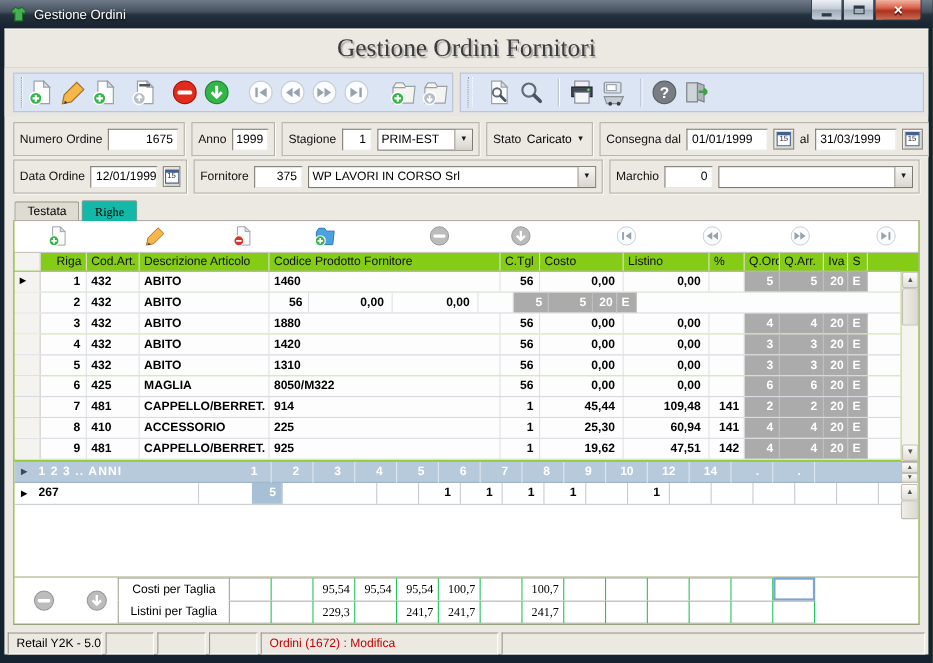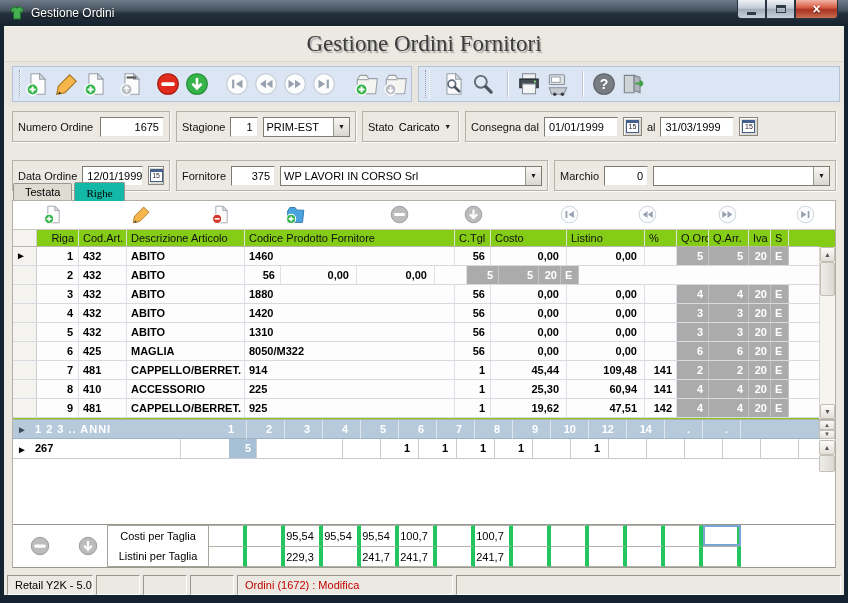--- a/index.html
+++ b/index.html
@@ -38,21 +38,21 @@
     border-left:1px dotted #8fa0b8; border-right:1px dotted #fff; }
   .tbp-left { left:8px; width:400px; padding-left:3px; }
   .tbp-right { left:414px; width:422px; padding-left:3px; }
   .tbi { width:26px; height:26px; margin-right:3px; cursor:pointer; flex:0 0 auto; }
   .tbi svg { width:100%; height:100%; }
   .vsep { width:1px; height:26px; background:#b7c2d6; box-shadow:1px 0 0 #fff; margin:0 8px; flex:0 0 auto; }
   .mgA { margin-left:7px; } .mgB { margin-left:7px; } .mgC { margin-left:11px; } .mgD { margin-left:14px; }
 
   
   .form-band { height:73px; padding:5px 8px 0; }
-  .form-row { display:flex; gap:6px; height:31px; margin-bottom:18px; }
+  .form-row { display:flex; gap:6px; height:31px; margin-bottom:3px; }
   .fg { display:flex; align-items:center; gap:5px; padding:0 5px; background:#ece9e2;
     border:1px solid #b5b2aa; box-shadow:1px 1px 0 #fbfaf7; }
   .flabel { white-space:nowrap; color:#111; }
   .tin { background:#fff; border:1px solid; border-color:#7e7c72 #e8e6df #e8e6df #7e7c72;
     height:20px; display:flex; align-items:center; padding:0 4px; overflow:hidden; white-space:nowrap; }
   .tin.num { justify-content:flex-end; }
   .combo { display:flex; height:20px; border:1px solid #7e7c72; background:#fff; }
   .combo .cval { flex:1; display:flex; align-items:center; padding:0 3px; overflow:hidden; white-space:nowrap; }
   .dd-btn { width:16px; background:linear-gradient(#f7f6f3,#d9d6cf); border-left:1px solid #9a978e;
     display:flex; align-items:center; justify-content:center; cursor:pointer; }
@@ -131,21 +131,21 @@
   .sz-scrollpiece .sb-thumb { height:17px; }
 
   
   .summary { height:43px; flex:0 0 auto; display:flex; border-top:1px solid #9a978e; background:#fff; }
   .sum-icons { width:94px; flex:0 0 auto; display:flex; align-items:center; gap:26px; padding-left:16px; }
   .sum-icons .tbi { width:22px; height:22px; margin:0; }
   .sum-rows { display:flex; flex-direction:column; }
   .sum-row { display:flex; height:21px; line-height:20px; }
   .sum-label { width:102px; flex:0 0 auto; text-align:center; border:1px solid #a6a39b; border-bottom:none; background:#fff; }
   .sum-row:last-child .sum-label { border-top:none; border-bottom:1px solid #a6a39b; }
-  .sc { width:38px; flex:0 0 auto; text-align:center; padding-right:4px; border-right:4px solid #22c55e; border-top:1px solid #b4b1aa; cursor:pointer; }
+  .sc { width:38px; flex:0 0 auto; text-align:right; padding-right:4px; border-right:1px solid #22c55e; border-top:1px solid #b4b1aa; cursor:pointer;font-family:Liberation Serif, serif; }
   .sum-row:last-child .sc { border-bottom:1px solid #b4b1aa; }
   .sum-row:first-child .sc:nth-child(15) { outline:2px solid #7aa4d4; outline-offset:-2px; }
 
   
   .statusbar { height:24px; flex:0 0 auto; margin-top:3px; display:flex; align-items:flex-end; gap:3px; padding:0 3px; }
   .sp { height:20px; border:1px solid; border-color:#9a978e #fdfdfb #fdfdfb #9a978e; display:flex; align-items:center; padding:0 7px; white-space:nowrap; overflow:hidden; background:#ece9e2; }
   .sp1{width:86px;} .sp-sm{width:44px;} .sp-msg{width:216px; color:#c00000;} .sp-fill{flex:1;}
 </style>
 </head>
 <body>
@@ -351,20 +351,24 @@
               <use href="#sy-exit"></use>
             </svg></span>
       </div>
     </div>
 
     <div class="form-band">
       <div class="form-row">
         <div class="fg" style="width:158px">
           <span class="flabel" style="flex:1">Numero Ordine</span>
           <span class="tin num" style="width:64px">1675</span>
+        </div>
+        <div class="fg" style="width:76px">
+          <span class="flabel">Anno</span>
+          <span class="tin num" style="width:38px">1999</span>
         </div>
         <div class="fg" style="width:180px">
           <span class="flabel">Stagione</span>
           <span class="tin num" style="width:28px">1</span>
           <span class="combo" style="width:92px">
             <span class="cval">PRIM-EST</span>
             <span class="dd-btn"></span>
           </span>
         </div>
         <div class="fg" style="width:97px">

